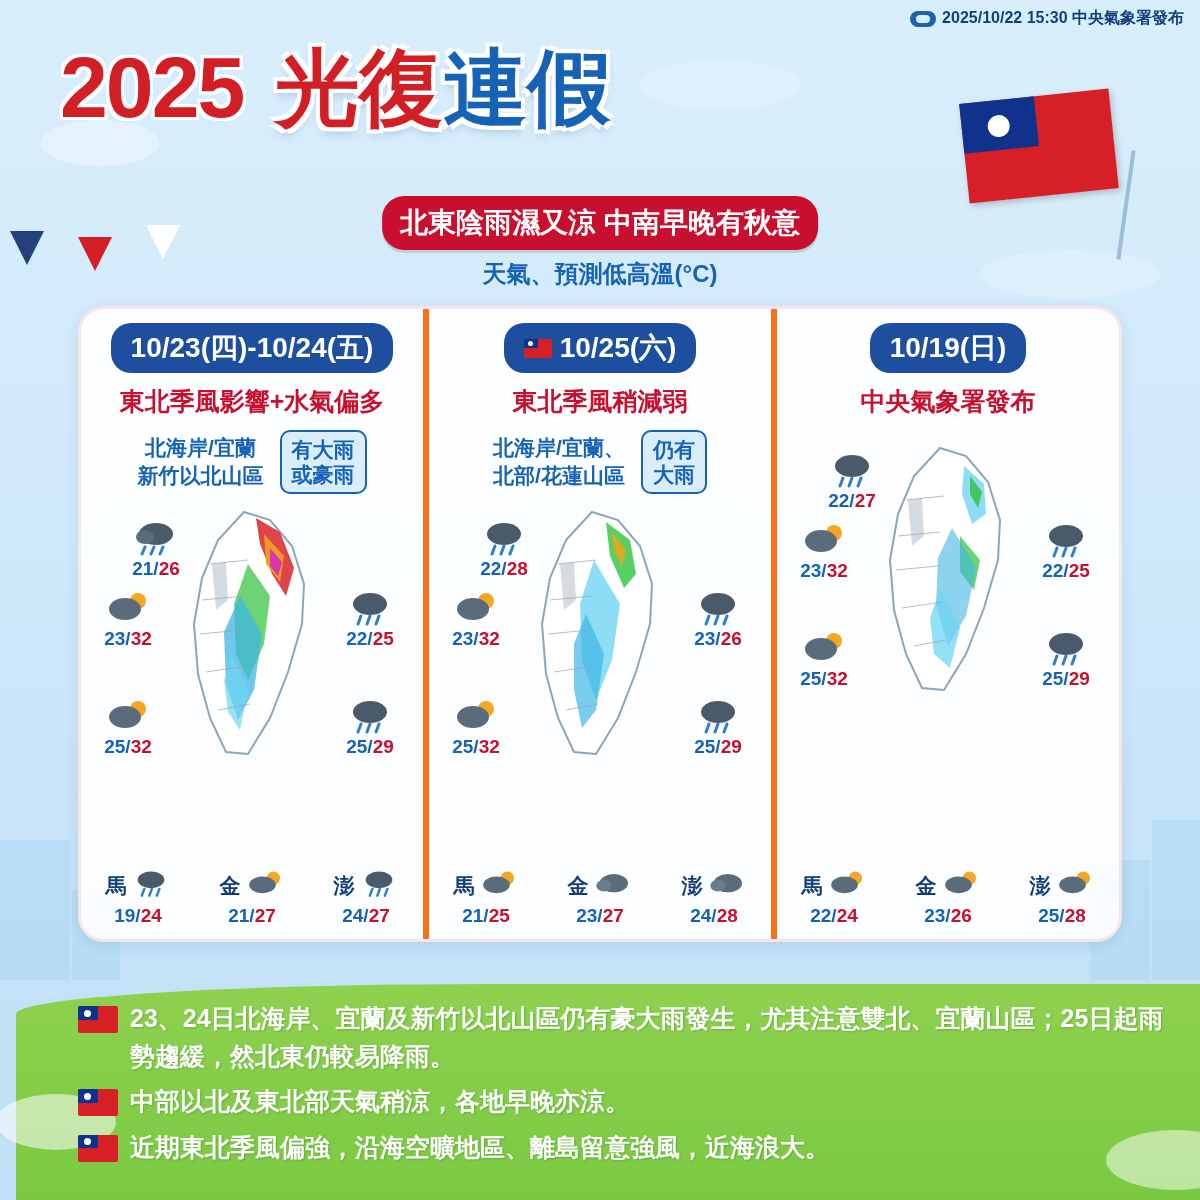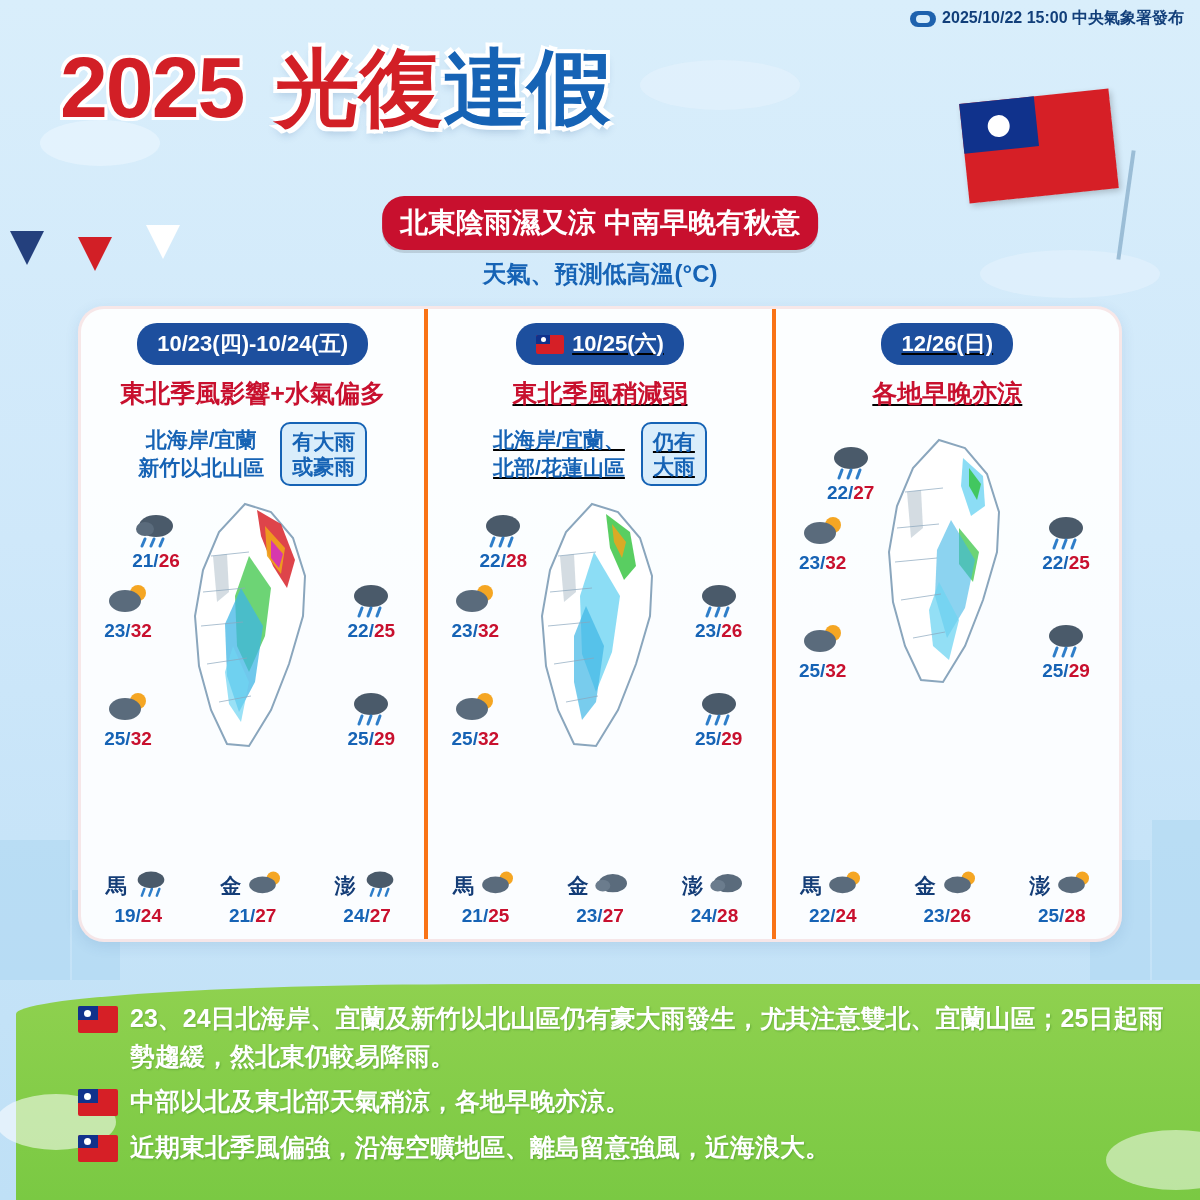--- a/index.html
+++ b/index.html
@@ -82,25 +82,25 @@
   
   .panel {
     position: absolute; top: 306px; left: 78px; width: 1044px; height: 636px;
     background: rgba(255,255,255,.92); border: 3px solid #d9534f22;
     border-radius: 26px; box-shadow: 0 4px 14px rgba(40,90,150,.12);
     display: flex;
   }
   .col {
     flex: 1; position: relative; padding: 14px 6px 8px;
   }
-  .col + .col { border-left: 4px solid #f97316; text-decoration: underline; }
+  .col + .col { border-left: 6px solid #f97316; }
 
   .day-pill {
     margin: 0 auto; display: flex; align-items:center; justify-content:center; gap:8px;
-    background: #1d4f9e; color: #fff; font-weight: bold; font-size: 22px;
+    background: #1d4f9e; color: #fff; font-weight: bold; font-size: 28px;
     padding: 6px 20px; border-radius: 20px; width: fit-content;
   }
   .mini-flag { width: 28px; height: 19px; position: relative; border-radius:2px; display:inline-block;}
   .mini-flag .r { position:absolute; inset:0; background:#d61f26; border-radius:2px;}
   .mini-flag .c { position:absolute; left:0; top:0; width:14px; height:9.5px; background:#10328c; border-radius:2px 0 0 0;}
   .mini-flag .s { position:absolute; left:4.5px; top:2.4px; width:5px;height:5px;border-radius:50%;background:#fff;}
 
   .head-red {
     text-align:center; color:#c8102e; font-weight:bold; font-size:25px; margin-top:12px;
   }
@@ -158,21 +158,21 @@
 
 <div class="city">
   <div class="bld" style="left:0;width:70px;height:140px;"></div>
   <div class="bld" style="left:72px;width:48px;height:90px;"></div>
   <div class="bld" style="left:1090px;width:60px;height:120px;"></div>
   <div class="bld" style="left:1152px;width:48px;height:160px;"></div>
 </div>
 
 <div class="pub-bar">
   <span class="pub-icon"></span>
-  <span>2025/10/22 15:00 中央氣象署發布</span>
+  <span>2025/10/22 15:30 中央氣象署發布</span>
 </div>
 
 <div class="bunting">
   <div class="tri navy" style="left:10px;top:16px;"></div>
   <div class="tri red" style="left:78px;top:22px;"></div>
   <div class="tri white" style="left:146px;top:10px;"></div>
 </div>
 
 <div class="title-row">
   <div class="t-2025">2025</div>
@@ -449,23 +449,23 @@
                 <ellipse cx="12" cy="20" rx="9" ry="7" fill="#6b7c8d"></ellipse>
               </svg></span>
         </div>
         <div class="val"><span class="lo">24</span><span class="sep">/</span><span class="hi">28</span></div>
       </div>
     </div>
   </div>
 
   <div class="col">
     <div class="day-pill">
-      <span>12/26(日)</span>
-    </div>
-    <div class="head-red">各地早晚亦涼</div>
+      <span>10/19(日)</span>
+    </div>
+    <div class="head-red">中央氣象署發布</div>
 
     <div class="maparea" style="margin-top:18px;">
       <svg class="tw-map" width="200" height="270" viewBox="0 0 200 270">
         <path d="M92 8 L118 16 L140 42 L152 80 L150 120 L136 168 L118 214 L96 250 L74 248 L58 214 L46 170 L42 120 L50 74 L66 36 Z" fill="#ffffff" stroke="#8aa6bd" stroke-width="2"></path>
         <path d="M116 26 L136 44 L138 74 L124 84 L114 54 Z" fill="#6fd4f2" opacity=".8"></path>
         <path d="M122 36 L134 52 L130 68 L122 54 Z" fill="#2fc23a" opacity=".8"></path>
         <path d="M112 96 L132 120 L126 150 L112 132 Z" fill="#2fc23a" opacity=".7"></path>
         <path d="M104 88 L128 128 L118 176 L100 206 L88 164 L90 118 Z" fill="#3fb6e6" opacity=".6"></path>
         <path d="M92 150 L112 188 L102 228 L86 214 L82 178 Z" fill="#6fd4f2" opacity=".75"></path>
         <path d="M60 60 L74 58 L76 96 L64 106 Z" fill="#cfd8df" opacity=".9"></path>

